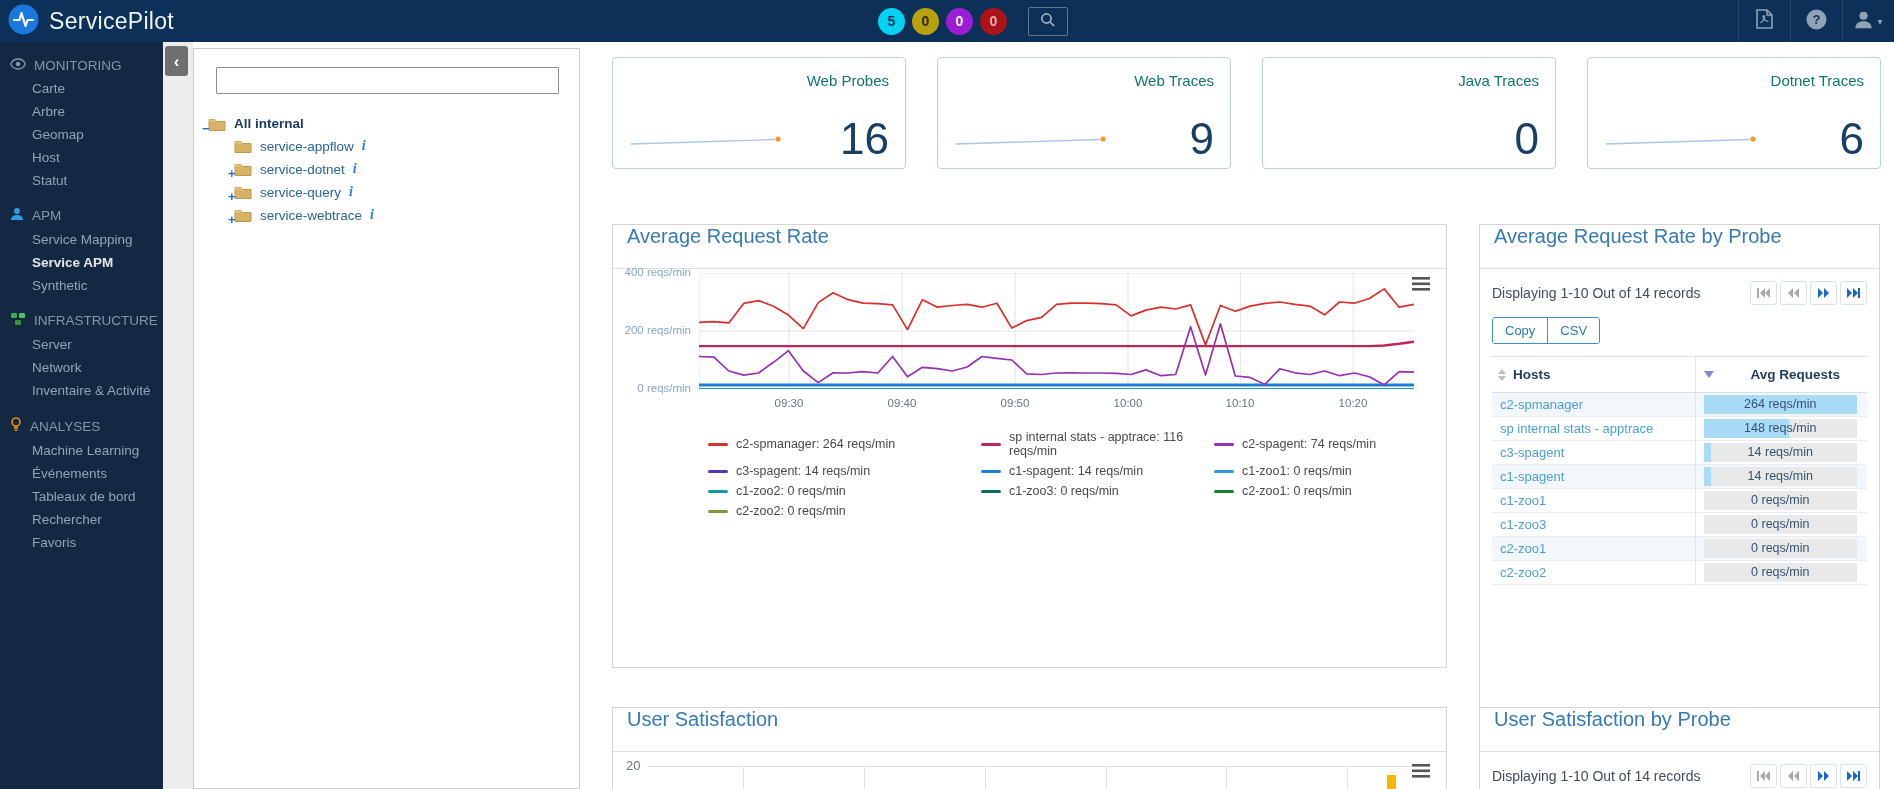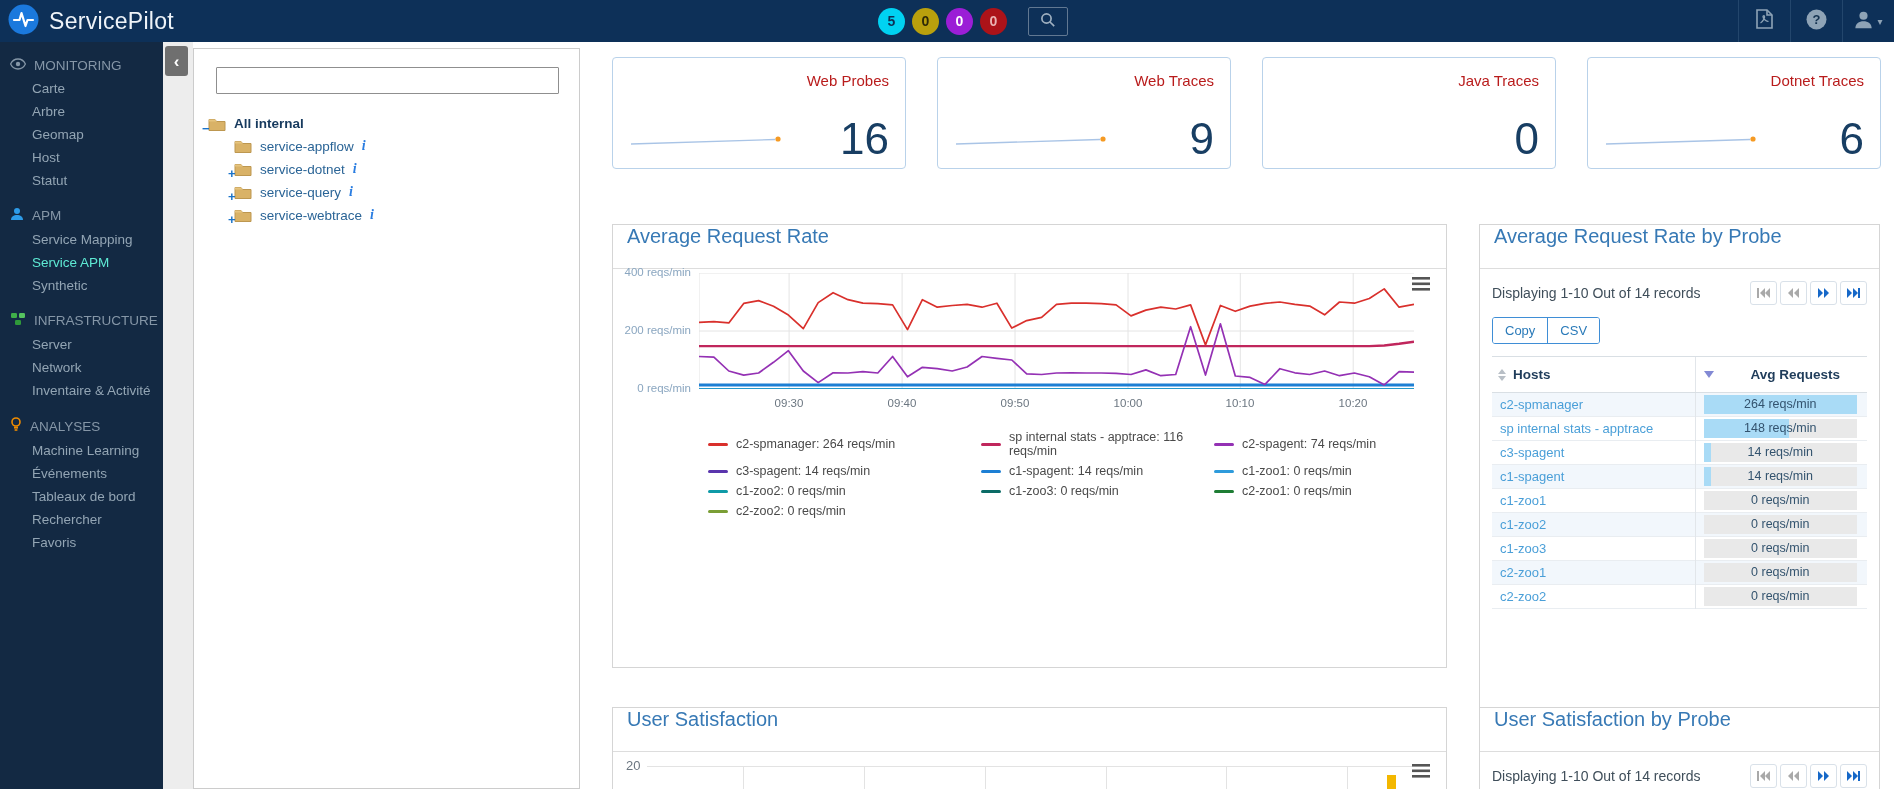--- a/index.html
+++ b/index.html
@@ -18,21 +18,21 @@
   .nav-right{margin-left:auto;display:flex;height:42px}
   .nav-cell{width:52px;display:flex;align-items:center;justify-content:center;gap:4px;
     border-left:1px solid #23466c;cursor:pointer}
 
   
   .app{display:flex;height:747px}
   .sidebar{width:163px;flex-shrink:0;background:#132943;padding-top:12px;overflow:hidden}
   .sb-section{margin-bottom:11px}
   .sb-head{display:flex;align-items:center;gap:8px;padding:4px 10px;color:#8596a7;font-size:13.5px}
   .sb-item{padding:4px 10px 4px 32px;font-size:13.5px;color:#93a5b4;cursor:pointer;white-space:nowrap}
-  .sb-item.active{color:#5eead4;font-weight:normal}
+  .sb-item.active{color:#e5e5e5;font-weight:bold}
 
   .content{position:relative;flex:1;background:#fff;overflow:hidden}
   .gutter{position:absolute;left:0;top:0;width:30px;height:100%;background:#ededed}
   .collapse-handle{position:absolute;left:2px;top:4px;width:23px;height:30px;background:#6f6f6f;
     border:none;border-radius:3px;color:#fff;font-size:17px;font-weight:bold;cursor:pointer;line-height:1}
 
   
   .tree-panel{position:absolute;left:30px;top:6px;width:387px;height:741px;background:#fff;border:1px solid #cccccc}
   .tree-search{display:block;margin:18px 0 0 22px;width:343px;height:27px;border:1px solid #8f8f8f;
     padding:0 6px;font-size:13px;border-radius:1px}
@@ -40,21 +40,21 @@
   .tree-root{display:flex;align-items:center;gap:8px;color:#173a5e;font-weight:bold;cursor:pointer}
   .tree-child{display:flex;align-items:center;gap:8px;padding-left:26px;margin-top:7px;color:#2a6496;cursor:pointer}
   .folder{position:relative;width:18px;height:14px;flex-shrink:0}
   .expander{position:absolute;left:-6px;bottom:-4px;color:#1a73c9;font-weight:bold;font-size:13px;line-height:1}
   .info-i{color:#2a7de1;font-weight:bold;font-style:italic;font-family:"Liberation Serif",serif;font-size:14px}
 
   
   .main{position:absolute;left:417px;top:0;right:0;height:100%}
   .cards{position:absolute;left:32px;top:15px;display:flex;gap:31px}
   .card{position:relative;width:294px;height:112px;border:1px solid #b9d2ea;border-radius:4px;background:#fff}
-  .card-label{position:absolute;top:14px;right:16px;font-size:15px;color:#b91c1c}
+  .card-label{position:absolute;top:14px;right:16px;font-size:15px;color:#0f766e}
   .card-value{position:absolute;bottom:4px;right:16px;font-size:44px;color:#183e63}
   .card-spark{position:absolute;left:16px;bottom:14px}
 
   .panel{position:absolute;background:#fff;border:1px solid #d5d5d5}
   .panel-header{height:44px;border-bottom:1px solid #dddddd;display:flex;padding:0 14px}
   .panel-title{font-size:20px;color:#3779b5}
   #rate-panel{left:32px;top:182px;width:835px;height:444px}
   #probe-panel{left:899px;top:182px;width:401px;height:548px}
   #sat-panel{left:32px;top:665px;width:835px;height:130px}
   #satprobe-panel{left:899px;top:665px;width:401px;height:130px}
@@ -518,29 +518,20 @@
   </tr>
   <tr class="">
     <td class="host-cell">c1-zoo1</td>
     <td class="val-cell">
       <div class="valbar">
         <div class="fill" style="width:0%"></div>
         <div class="vtext">0 reqs/min</div>
       </div>
     </td>
   </tr>
-  <tr class="alt">
-    <td class="host-cell">c1-zoo2</td>
-    <td class="val-cell">
-      <div class="valbar">
-        <div class="fill" style="width:0%"></div>
-        <div class="vtext">0 reqs/min</div>
-      </div>
-    </td>
-  </tr>
   <tr class="">
     <td class="host-cell">c1-zoo3</td>
     <td class="val-cell">
       <div class="valbar">
         <div class="fill" style="width:0%"></div>
         <div class="vtext">0 reqs/min</div>
       </div>
     </td>
   </tr>
   <tr class="alt">

